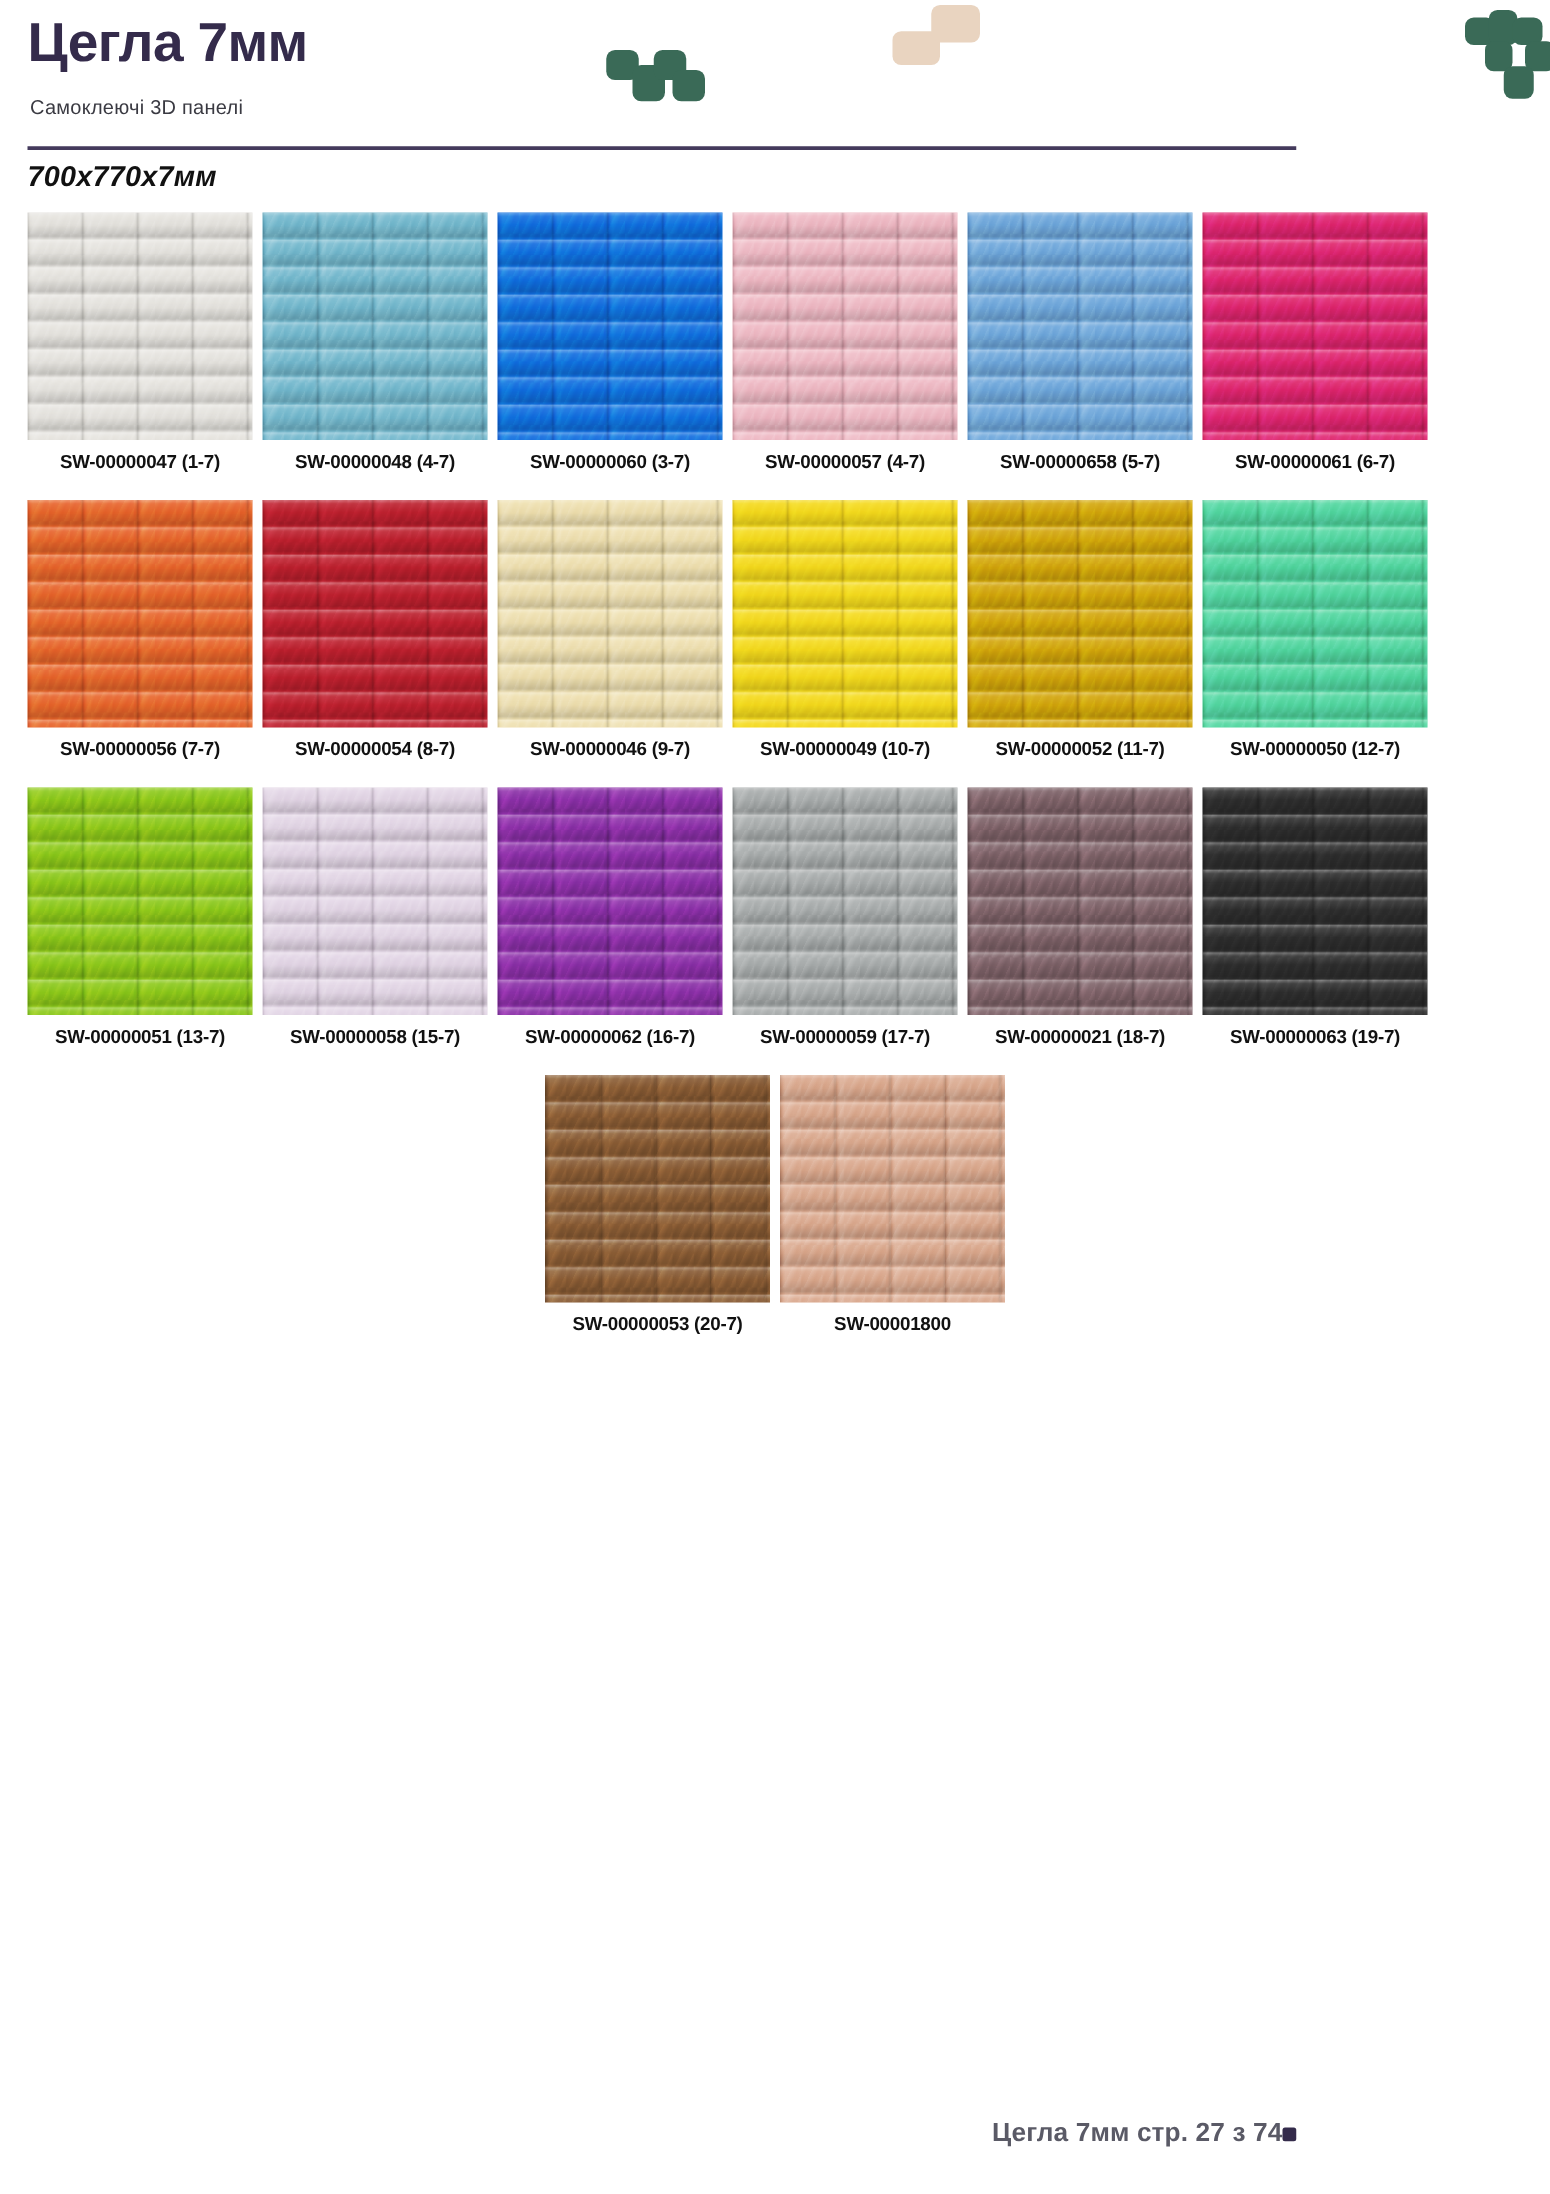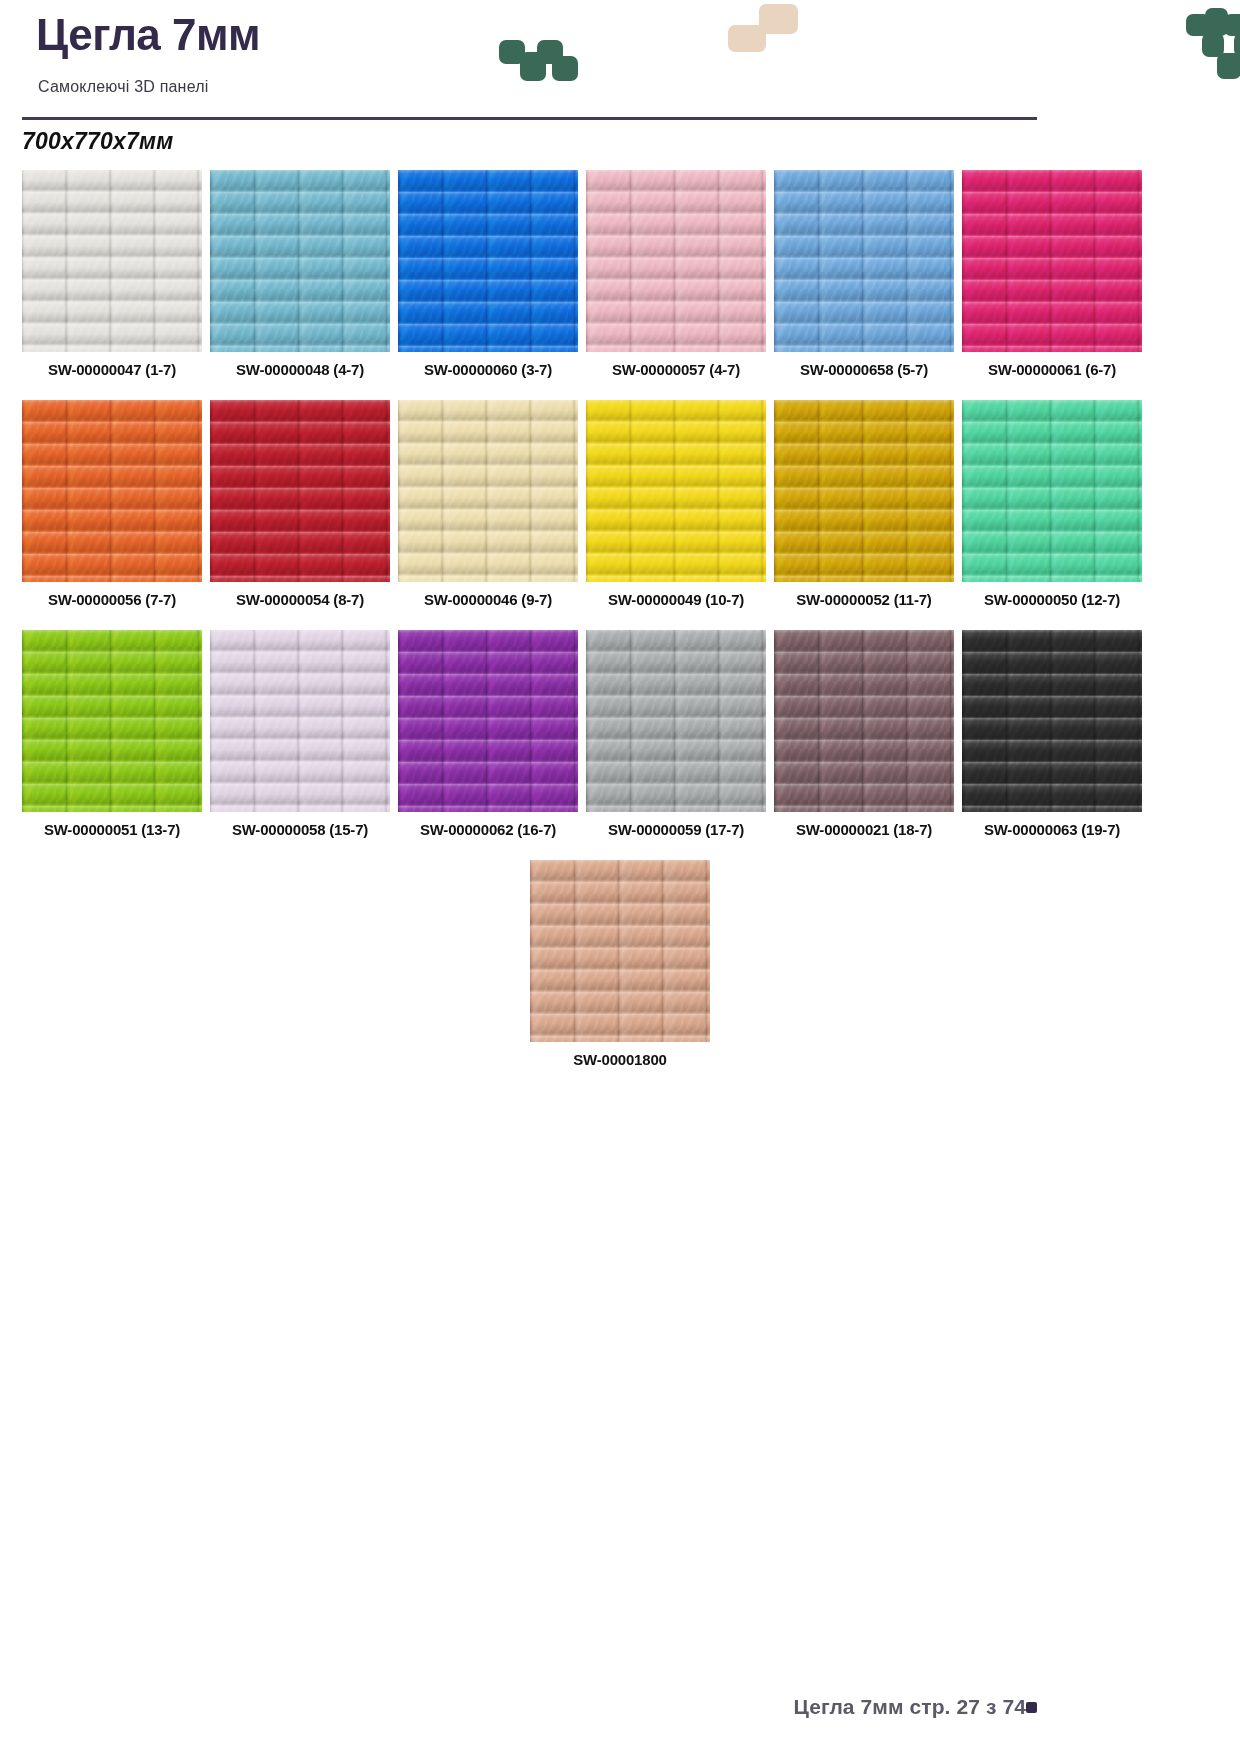--- a/index.html
+++ b/index.html
@@ -16,21 +16,21 @@
     position: relative;
     overflow: hidden;
   }
 
   
   .page {
     position: relative;
     width: 1059px;
     height: 1755px;
     box-sizing: border-box;
-    padding: 0 36px;
+    padding: 0 22px;
   }
   .header {
     position: relative;
     height: 118px;
   }
   .title {
     position: absolute;
     left: 0;
     top: 12px;
     font-size: 44px;
@@ -338,20 +338,26 @@
         </div>
         <div class="cell">
           <div class="swatch" style="background-color: rgb(45, 45, 45);">
             <div class="shade"></div>
           </div>
           <div class="caption">SW-00000063 (19-7)</div>
         </div>
       </div>
       <div class="row centered">
         <div class="cell">
+          <div class="swatch" style="background-color: rgb(138, 92, 52);">
+            <div class="shade"></div>
+          </div>
+          <div class="caption">SW-00000053 (20-7)</div>
+        </div>
+        <div class="cell">
           <div class="swatch" style="background-color: rgb(219, 169, 142);">
             <div class="shade"></div>
           </div>
           <div class="caption">SW-00001800</div>
         </div>
       </div>
     </div>
 
   <div class="footer">
     <span class="footer-text">Цегла 7мм стр. 27 з 74</span>

